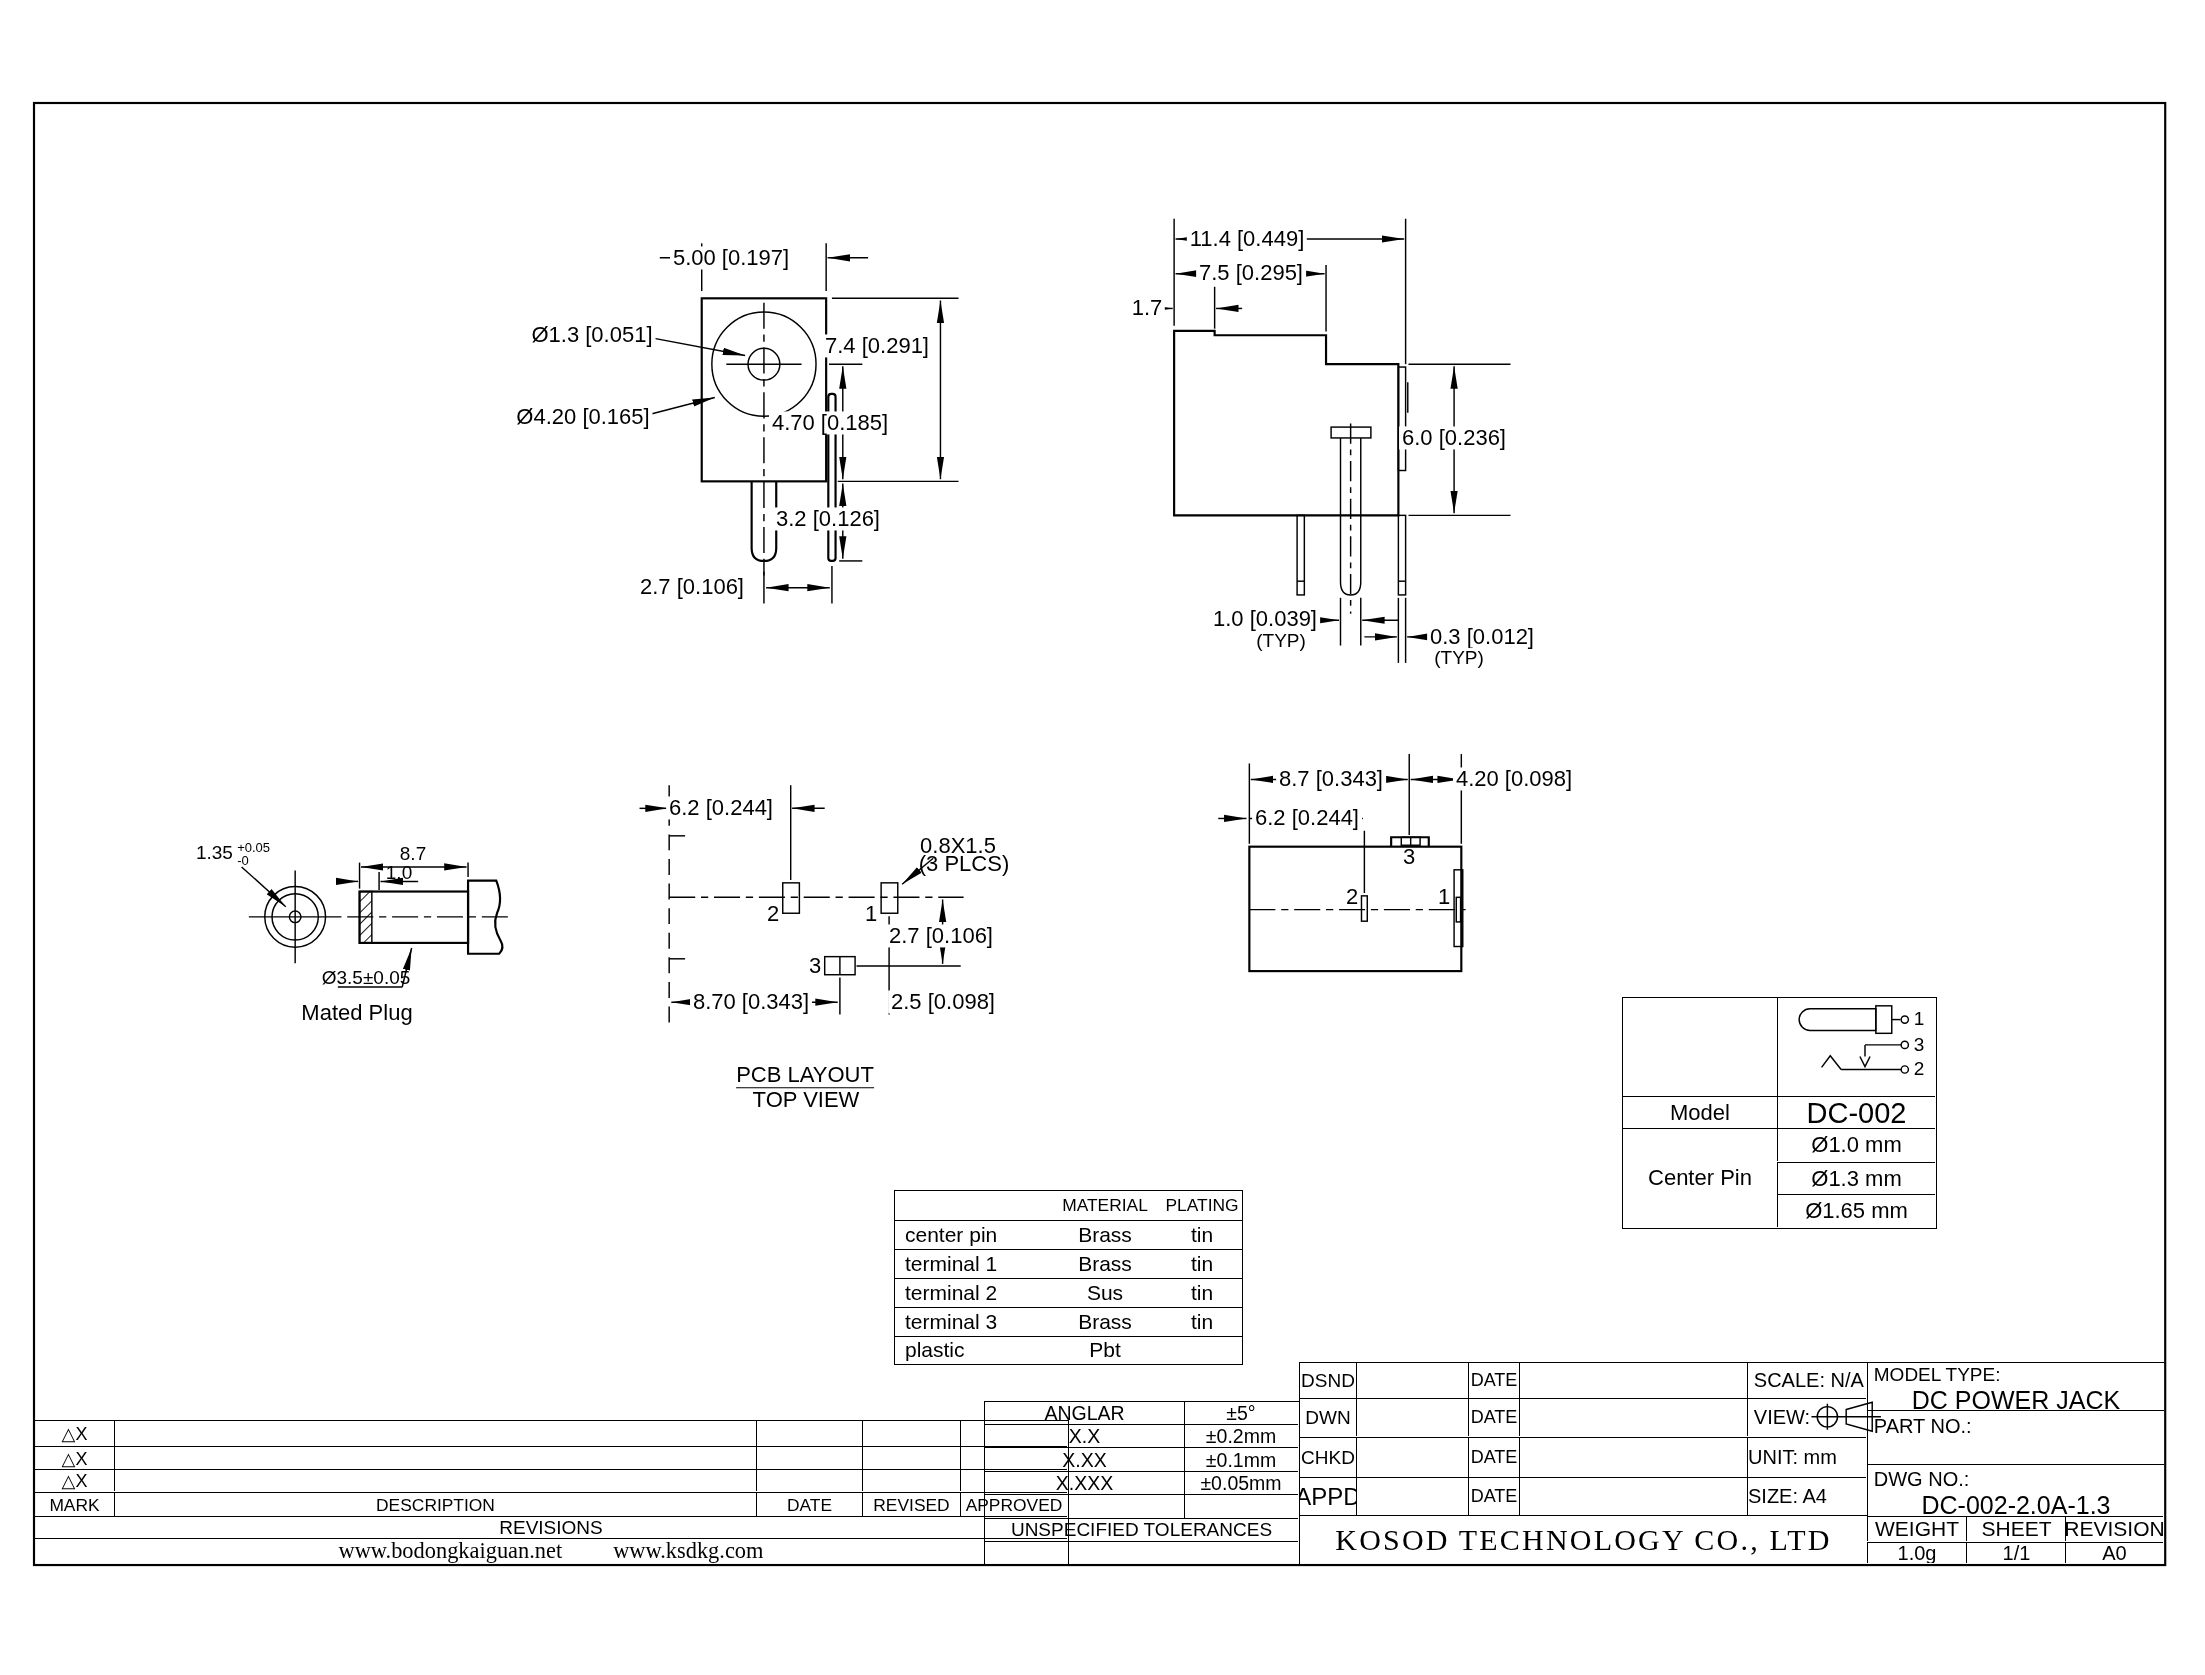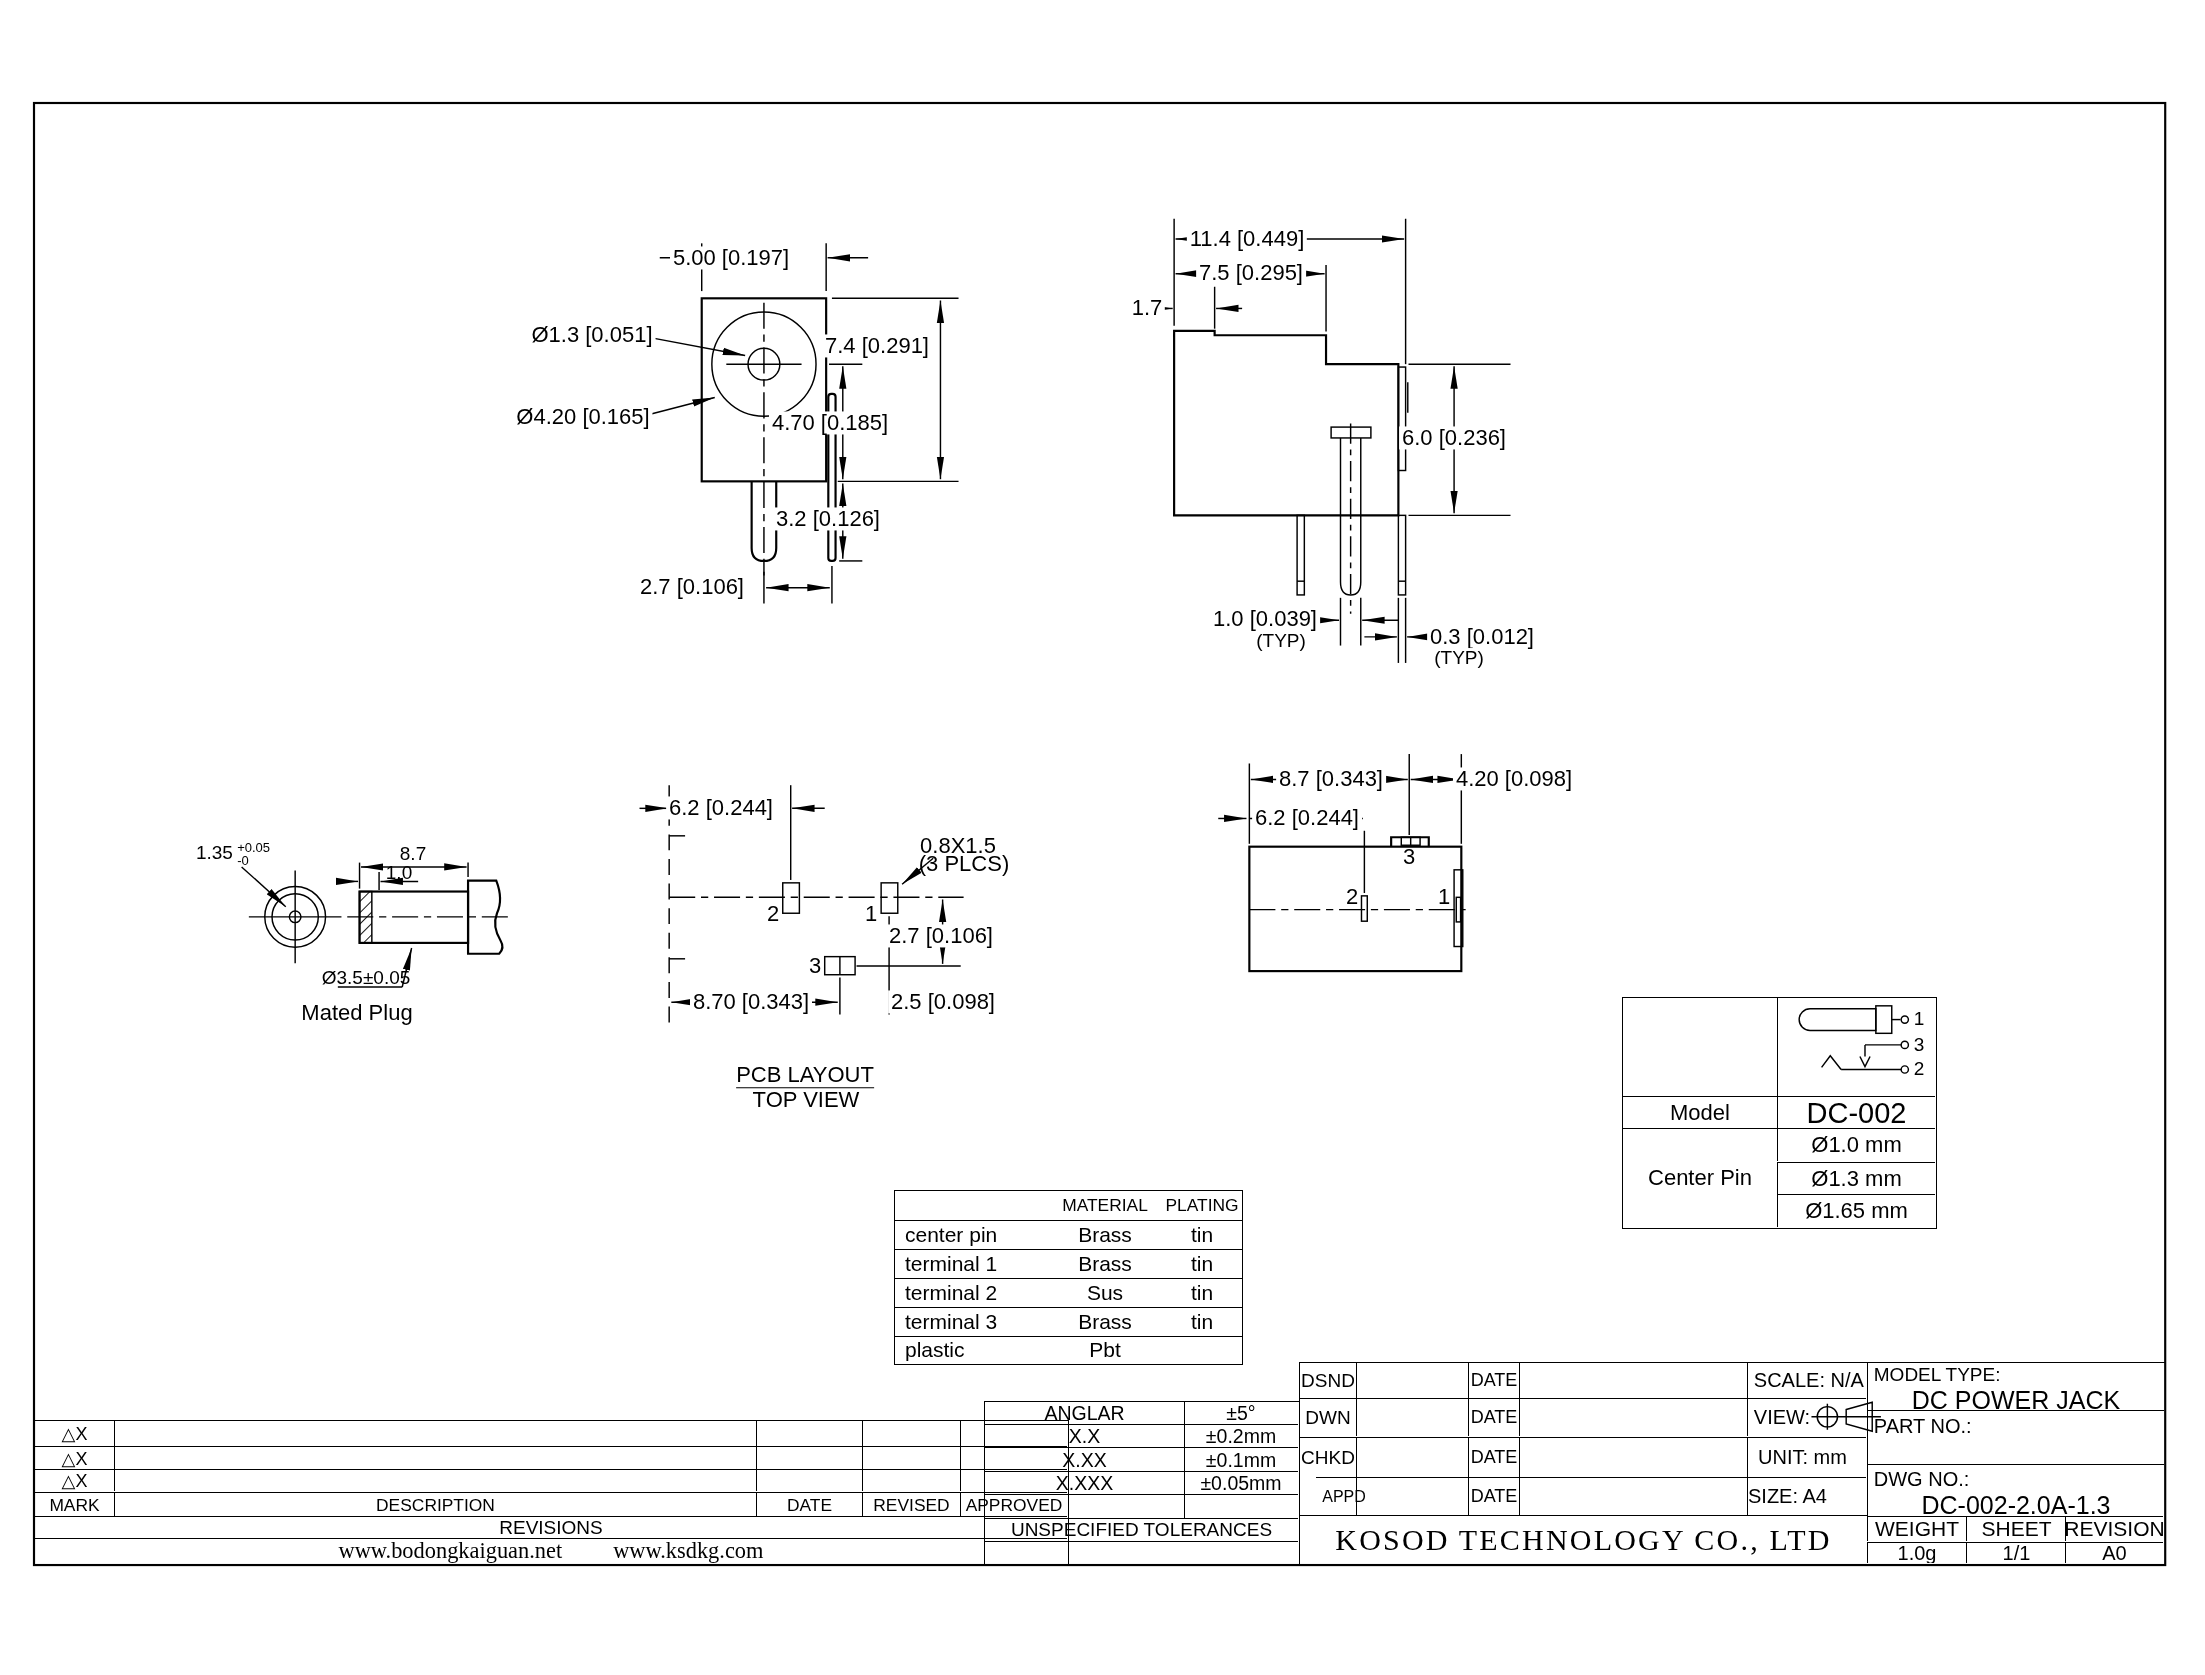--- a/index.html
+++ b/index.html
@@ -332,40 +332,40 @@
     <span>www.ksdkg.com</span>
   </div>
   <div class="cell ctr bt" style="left:0;top:95px;width:1032px;height:22.4px;font-size:19px">REVISIONS</div>
 </div>
 
 <div class="tbl" style="left:1299px;top:1362px;width:867px;height:203px">
 
   <div class="cell ctr" style="left:0;top:0;width:56px;height:35px;font-size:19px">DSND</div>
   <div class="cell ctr bt" style="left:0;top:35px;width:56px;height:38px;font-size:19px">DWN</div>
   <div class="cell ctr bt" style="left:0;top:74px;width:56px;height:40px;font-size:19px">CHKD</div>
-  <div class="cell ctr bt" style="left:16px;top:114px;width:56px;height:38px;font-size:16px">APPD</div>
+  <div class="cell ctr bt" style="left:0;top:114px;width:56px;height:38px;font-size:24px">APPD</div>
 
   <div class="cell bl" style="left:56px;top:0;width:112px;height:35px"></div>
   <div class="cell bl bt" style="left:56px;top:35px;width:112px;height:38px"></div>
   <div class="cell bl bt" style="left:56px;top:74px;width:112px;height:40px"></div>
   <div class="cell bl bt" style="left:56px;top:114px;width:112px;height:38px"></div>
 
   <div class="cell ctr bl" style="left:168px;top:0;width:51px;height:35px;font-size:18px">DATE</div>
   <div class="cell ctr bl bt" style="left:168px;top:35px;width:51px;height:38px;font-size:18px">DATE</div>
   <div class="cell ctr bl bt" style="left:168px;top:74px;width:51px;height:40px;font-size:18px">DATE</div>
   <div class="cell ctr bl bt" style="left:168px;top:114px;width:51px;height:38px;font-size:18px">DATE</div>
 
   <div class="cell bl" style="left:219px;top:0;width:228px;height:35px"></div>
   <div class="cell bl bt" style="left:219px;top:35px;width:228px;height:38px"></div>
   <div class="cell bl bt" style="left:219px;top:74px;width:228px;height:40px"></div>
   <div class="cell bl bt" style="left:219px;top:114px;width:228px;height:38px"></div>
 
   <div class="cell bl" style="left:447px;top:0;width:119px;height:35px;font-size:20px;padding-left:5.8px">SCALE: N/A</div>
   <div class="cell bl bt" style="left:447px;top:35px;width:119px;height:38px;font-size:20px;padding-left:5.8px">VIEW:</div>
-  <div class="cell bl bt" style="left:447px;top:74px;width:119px;height:40px;font-size:20px;padding-left:10px">UNIT: mm</div>
+  <div class="cell bl bt" style="left:447px;top:74px;width:119px;height:40px;font-size:20px;">UNIT: mm</div>
   <div class="cell bl bt" style="left:447px;top:114px;width:119px;height:38px;font-size:20px;">SIZE: A4</div>
 
   <div class="cell ctr bt serif" style="left:0;top:152px;width:567px;height:48px;font-size:30px;letter-spacing:2.2px">KOSOD TECHNOLOGY CO., LTD</div>
 
   <div class="cell bl" style="left:567px;top:0;width:297px;height:47px;flex-direction:column;align-items:stretch">
     <div style="font-size:19px;padding:1.4px 0 0 5.8px">MODEL TYPE:</div>
     <div style="font-size:25px;text-align:center">DC POWER JACK</div>
   </div>
   <div class="cell bl bt" style="left:567px;top:47px;width:297px;height:54px;align-items:flex-start">
     <div style="font-size:20px;padding:4.3px 0 0 5.8px">PART NO.:</div>

